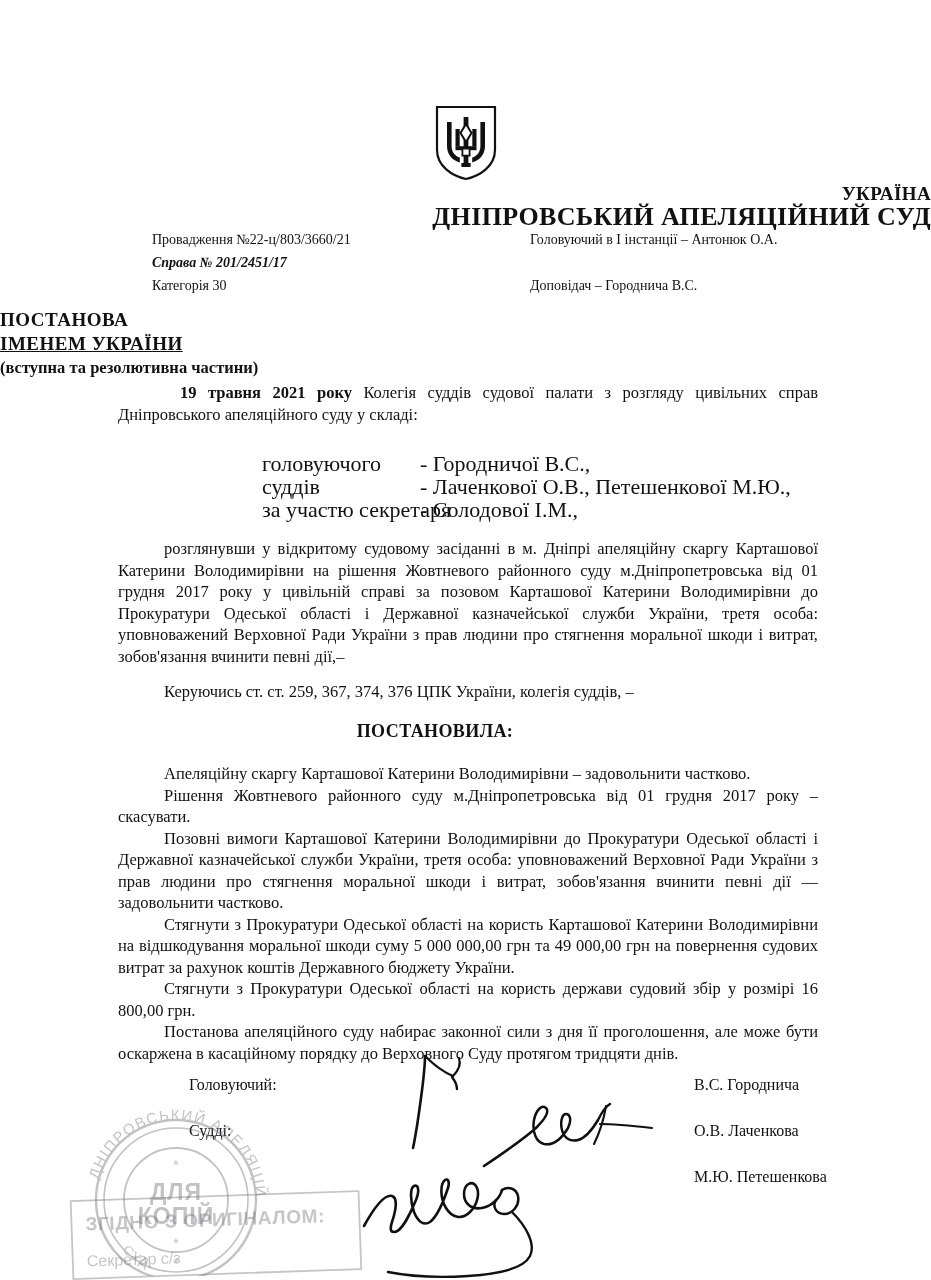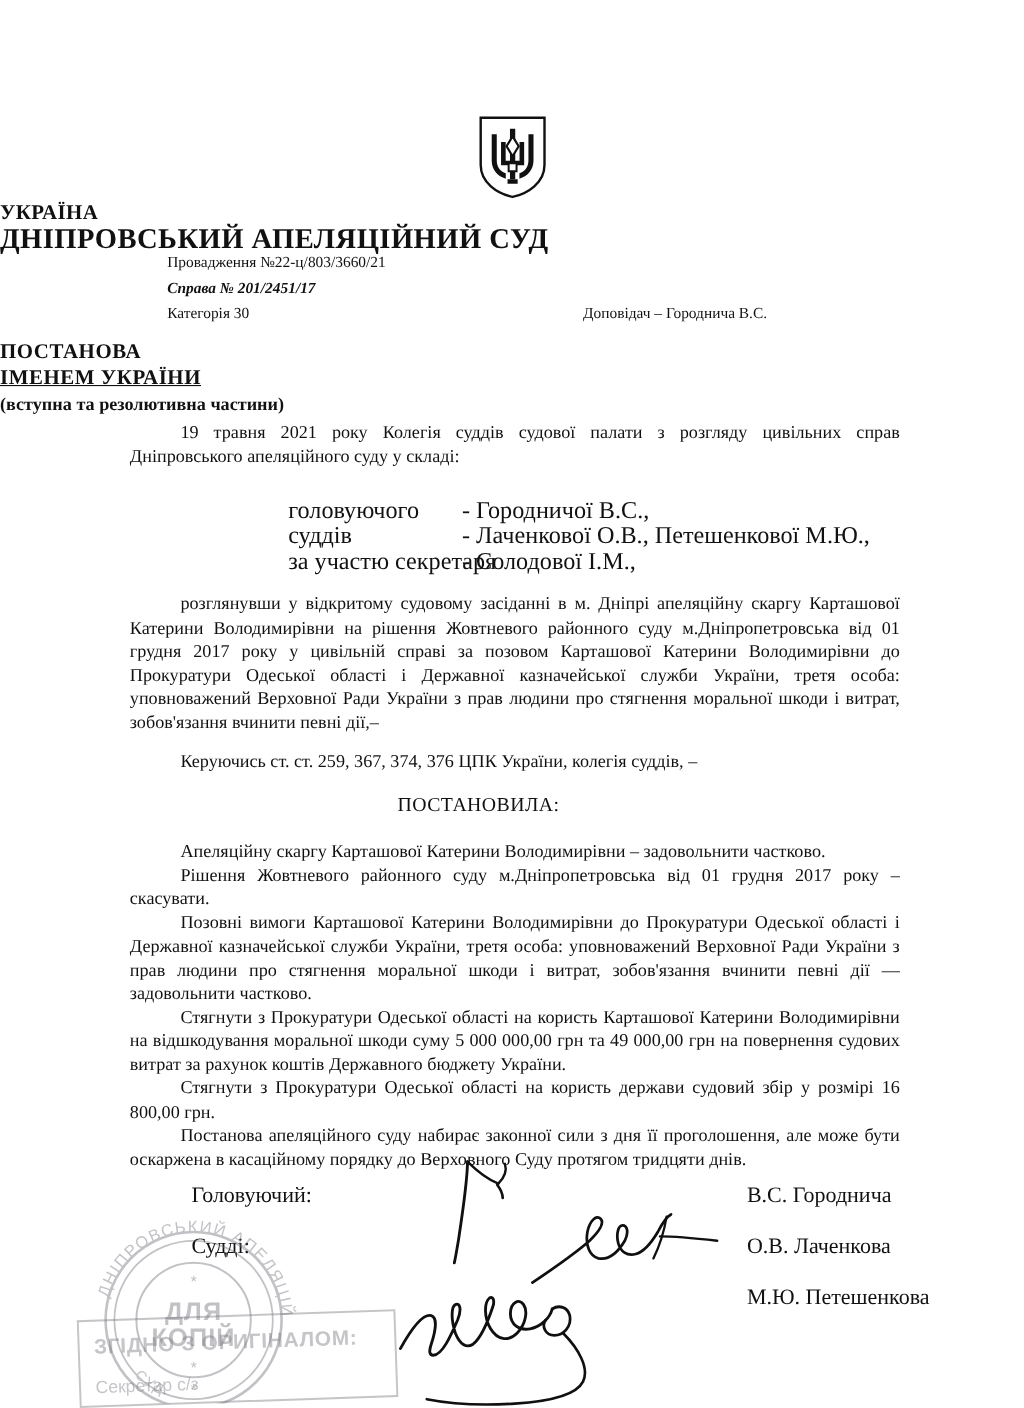--- a/index.html
+++ b/index.html
@@ -31,21 +31,21 @@
     text-align: center;
   }
   .emblem-wrap svg { display: inline-block; }
 
   
   .court-head {
     position: absolute;
     top: 183px;
     left: 0;
     width: 931px;
-    text-align: left;
+    text-align: right;
     font-weight: bold;
     letter-spacing: 0.4px;
   }
   .court-country { font-size: 19px; line-height: 22px; }
   .court-name { font-size: 26px; line-height: 24px; }
 
   
   .meta {
     position: absolute;
     top: 228px;
@@ -77,21 +77,21 @@
   .body-block {
     position: absolute;
     left: 118px;
     width: 700px;
     font-size: 16.5px;
     line-height: 21.5px;
     text-align: justify;
   }
   .body-block p { margin: 0; }
   .ind { text-indent: 46px; }
-  .b { font-weight: normal; }
+  .b { font-weight: bold; margin-left: 16px; }
 
   .intro { top: 382px; }
 
   
   .panel {
     position: absolute;
     top: 452px;
     left: 262px;
     font-size: 22px;
     line-height: 23px;
@@ -102,35 +102,35 @@
   .recitals { top: 538px; }
   .guided   { top: 681px; }
 
   
   .operative-head {
     position: absolute;
     top: 721px;
     left: 0;
     width: 870px;
     text-align: center;
-    font-weight: normal;
+    font-weight: bold;
     font-size: 18px;
     letter-spacing: 0.4px;
   }
 
   .operative { top: 763px; }
   .operative p { margin: 0; }
 
   
   .signatures {
     position: absolute;
     top: 1076px;
-    left: 116px;
+    left: 131px;
     width: 700px;
-    font-size: 20px;
+    font-size: 16px;
   }
   .sig-row { position: relative; height: 46px; }
   .sig-role { position: absolute; left: 58px; top: 0; white-space: nowrap; }
   .sig-name { position: absolute; left: 545px; top: 0; white-space: nowrap; margin-left: 18px; }
 
   
   .ink {
     position: absolute;
     pointer-events: none;
   }
@@ -189,20 +189,21 @@
   </div>
 
   <div class="court-head">
     <div class="court-country">УКРАЇНА</div>
     <div class="court-name">ДНІПРОВСЬКИЙ АПЕЛЯЦІЙНИЙ СУД</div>
   </div>
 
   <div class="meta">
     <div class="meta-row">
       <span class="meta-left">Провадження  №22-ц/803/3660/21</span>
+      <span class="meta-right">Головуючий в I інстанції – Антонюк О.А.</span>
     </div>
     <div class="meta-row">
       <span class="meta-left meta-italic">Справа № 201/2451/17</span>
     </div>
     <div class="meta-row">
       <span class="meta-left">Категорія 30</span>
       <span class="meta-right">Доповідач – Городнича В.С.</span>
     </div>
   </div>
 

